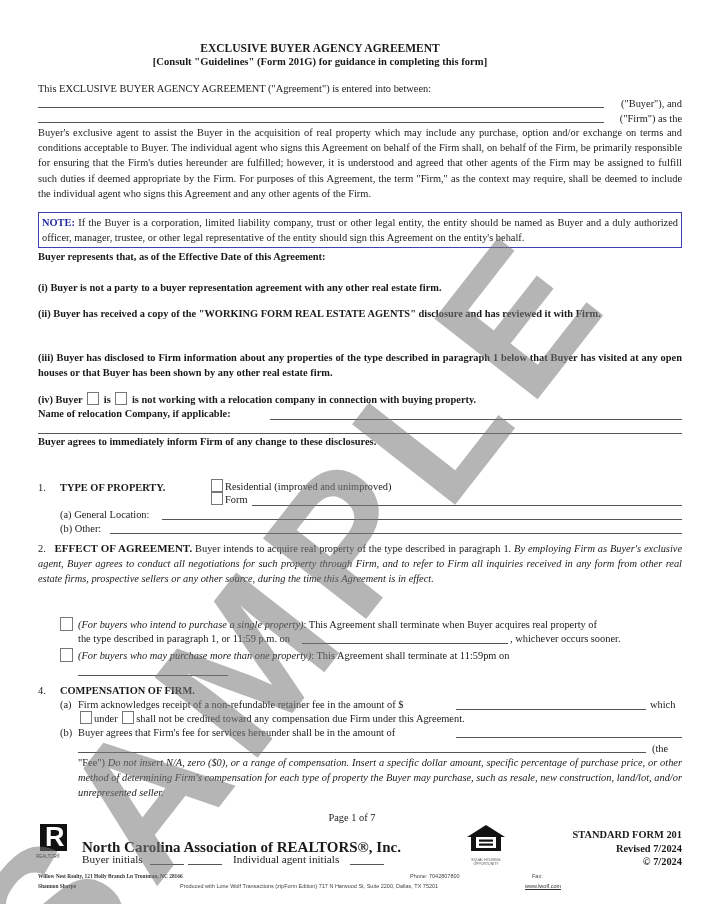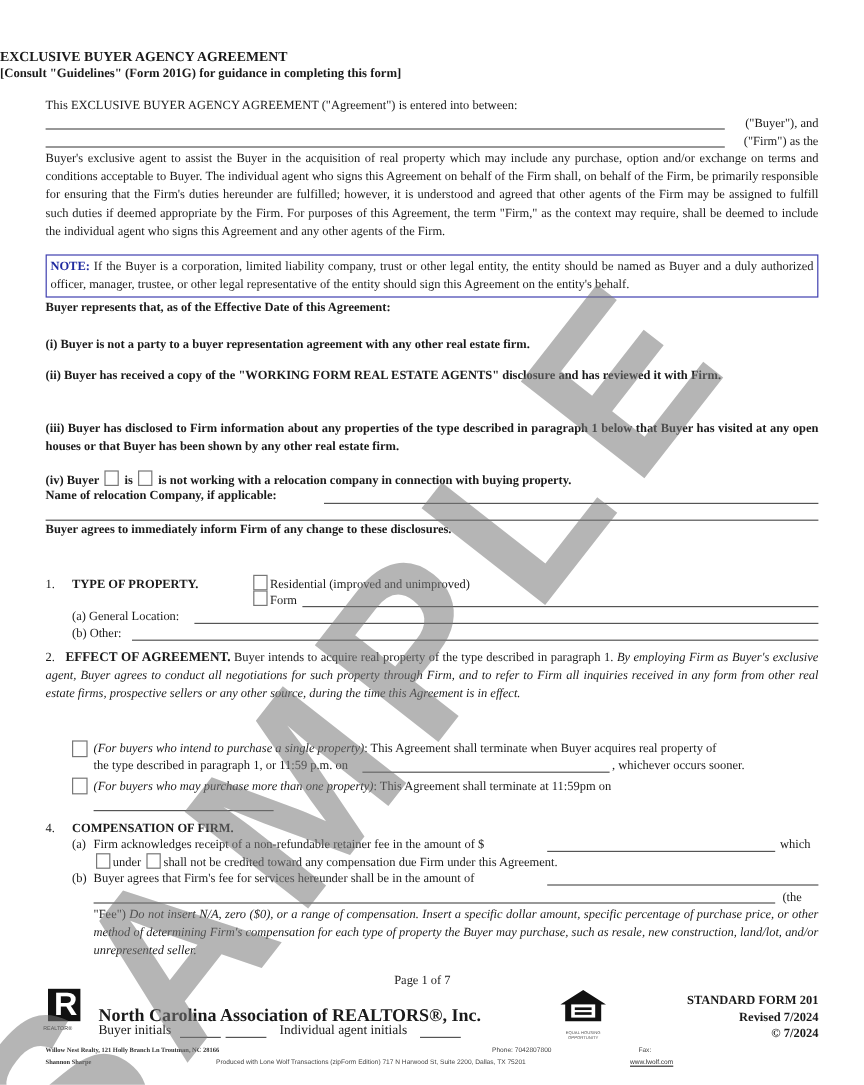--- a/index.html
+++ b/index.html
@@ -2,21 +2,21 @@
 <html><head>
 <meta charset="utf-8">
 <style>
   html, body { margin:0; padding:0; }
   body {
     width:720px; height:904px; background:#ffffff; position:relative; overflow:hidden;
     font-family:"Liberation Serif", serif; color:#1a1a1a;
   }
   .page { position:absolute; left:0; top:0; width:720px; height:904px; }
   .abs { position:absolute; }
-  .title { left:0; width:640px; font-weight:bold; font-size:11.5px; }
+  .title { left:0; width:640px; text-align:center; font-weight:bold; font-size:11.5px; }
   .p { font-size:10.4px; line-height:15.2px; text-align:justify; }
   .b { font-weight:bold; }
   .i { font-style:italic; }
   .line { position:absolute; border-bottom:1px solid #555; height:0; }
   .cb { display:inline-block; width:10px; height:11px; border:1px solid #777; vertical-align:-2px; background:#fff; margin:0 2px; }
   .note { left:38px; width:644px; border:1.5px solid #3f3fb0; padding:2px 3px; box-sizing:border-box; }
   .note .lbl { color:#1f2aa0; font-weight:bold; }
   .wm {
     position:absolute; left:120px; top:500px; transform:rotate(-52deg); transform-origin:center;
     font-family:"Liberation Sans", sans-serif; font-weight:bold; font-size:190px; letter-spacing:18px;

